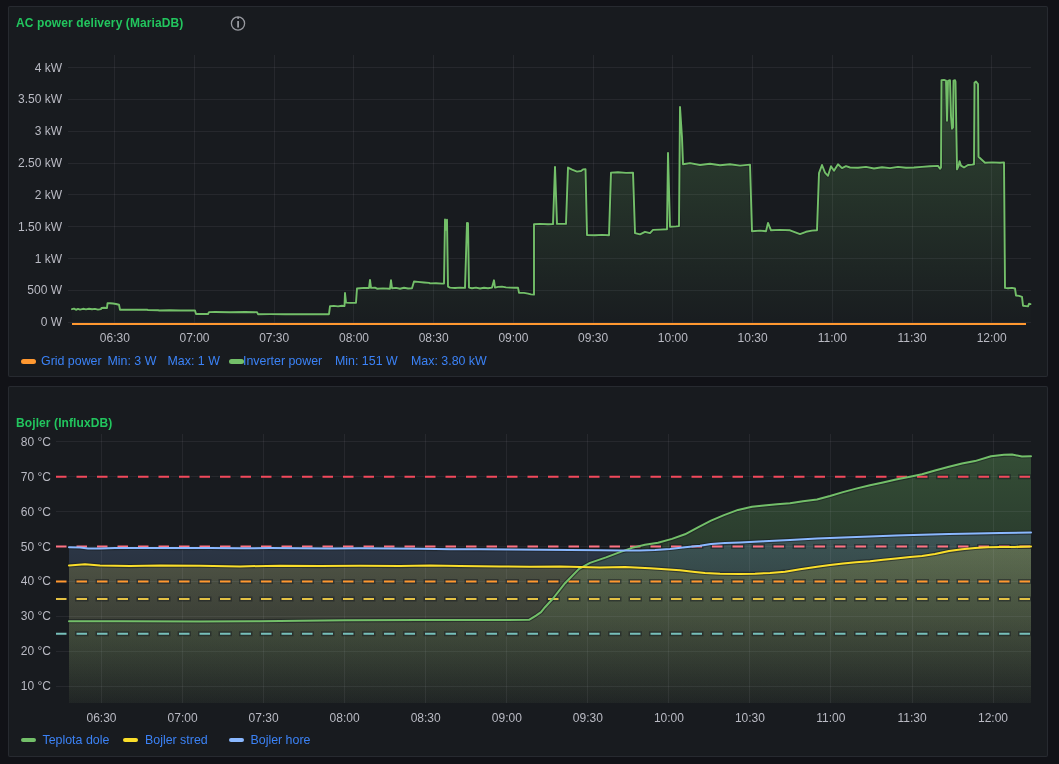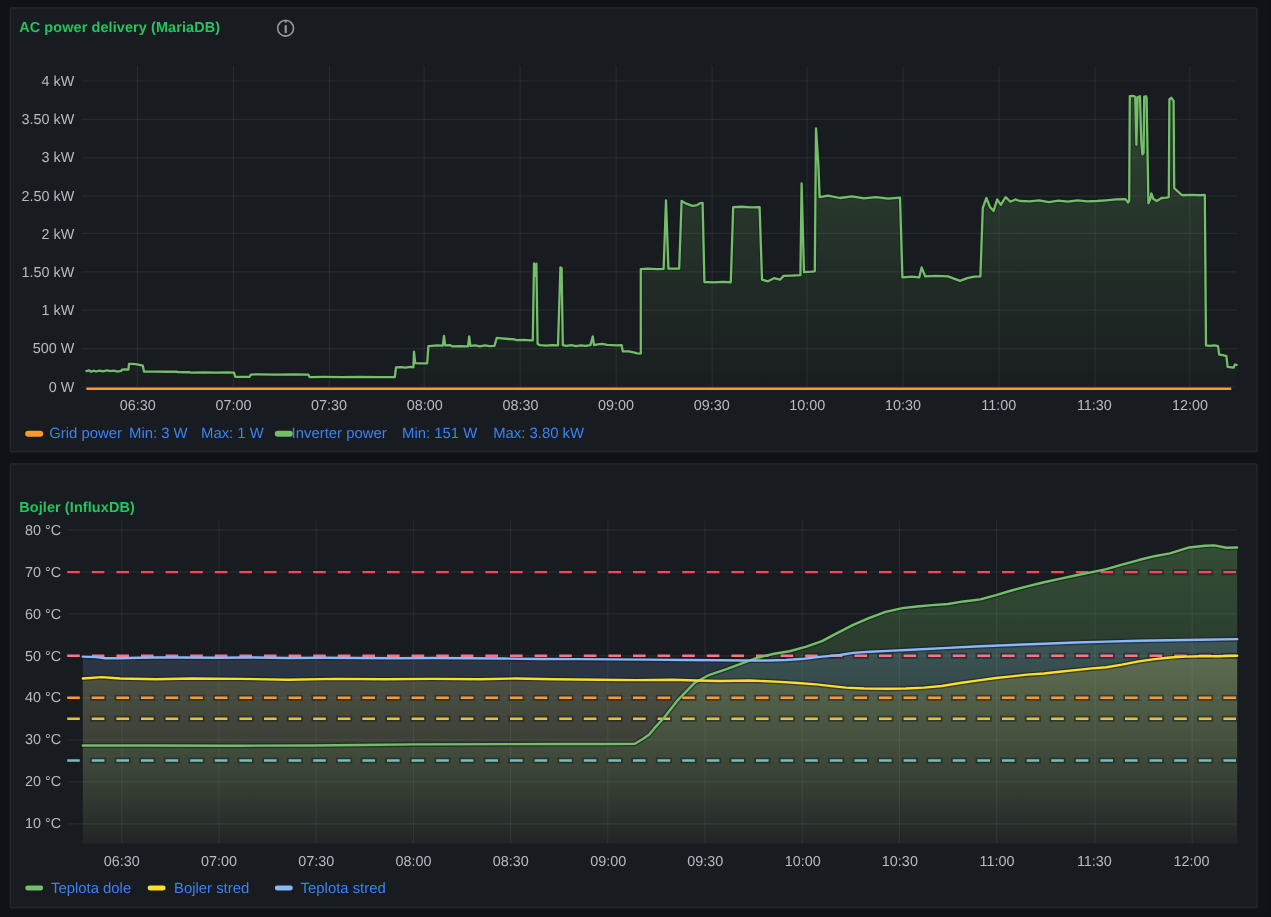--- a/index.html
+++ b/index.html
@@ -165,13 +165,13 @@
 <span style="left:243px;">Inverter power</span>
 <span style="left:335px;text-align:center;">Min: 151 W</span>
 <span style="left:411px;">Max: 3.80 kW</span>
 </div>
 <div class="legend" style="top:732.5px;text-align:right;">
 <span class="dash" style="left:21px; background:#73bf69"></span>
 <span style="left:42.5px;">Teplota dole</span>
 <span class="dash" style="left:123px; background:#fade2a"></span>
 <span style="left:145px;">Bojler stred</span>
 <span class="dash" style="left:229px; background:#8ab8ff"></span>
-<span style="left:250.5px;">Teplota stred</span>
+<span style="left:250.5px;">Bojler hore</span>
 </div>
 </body></html>

